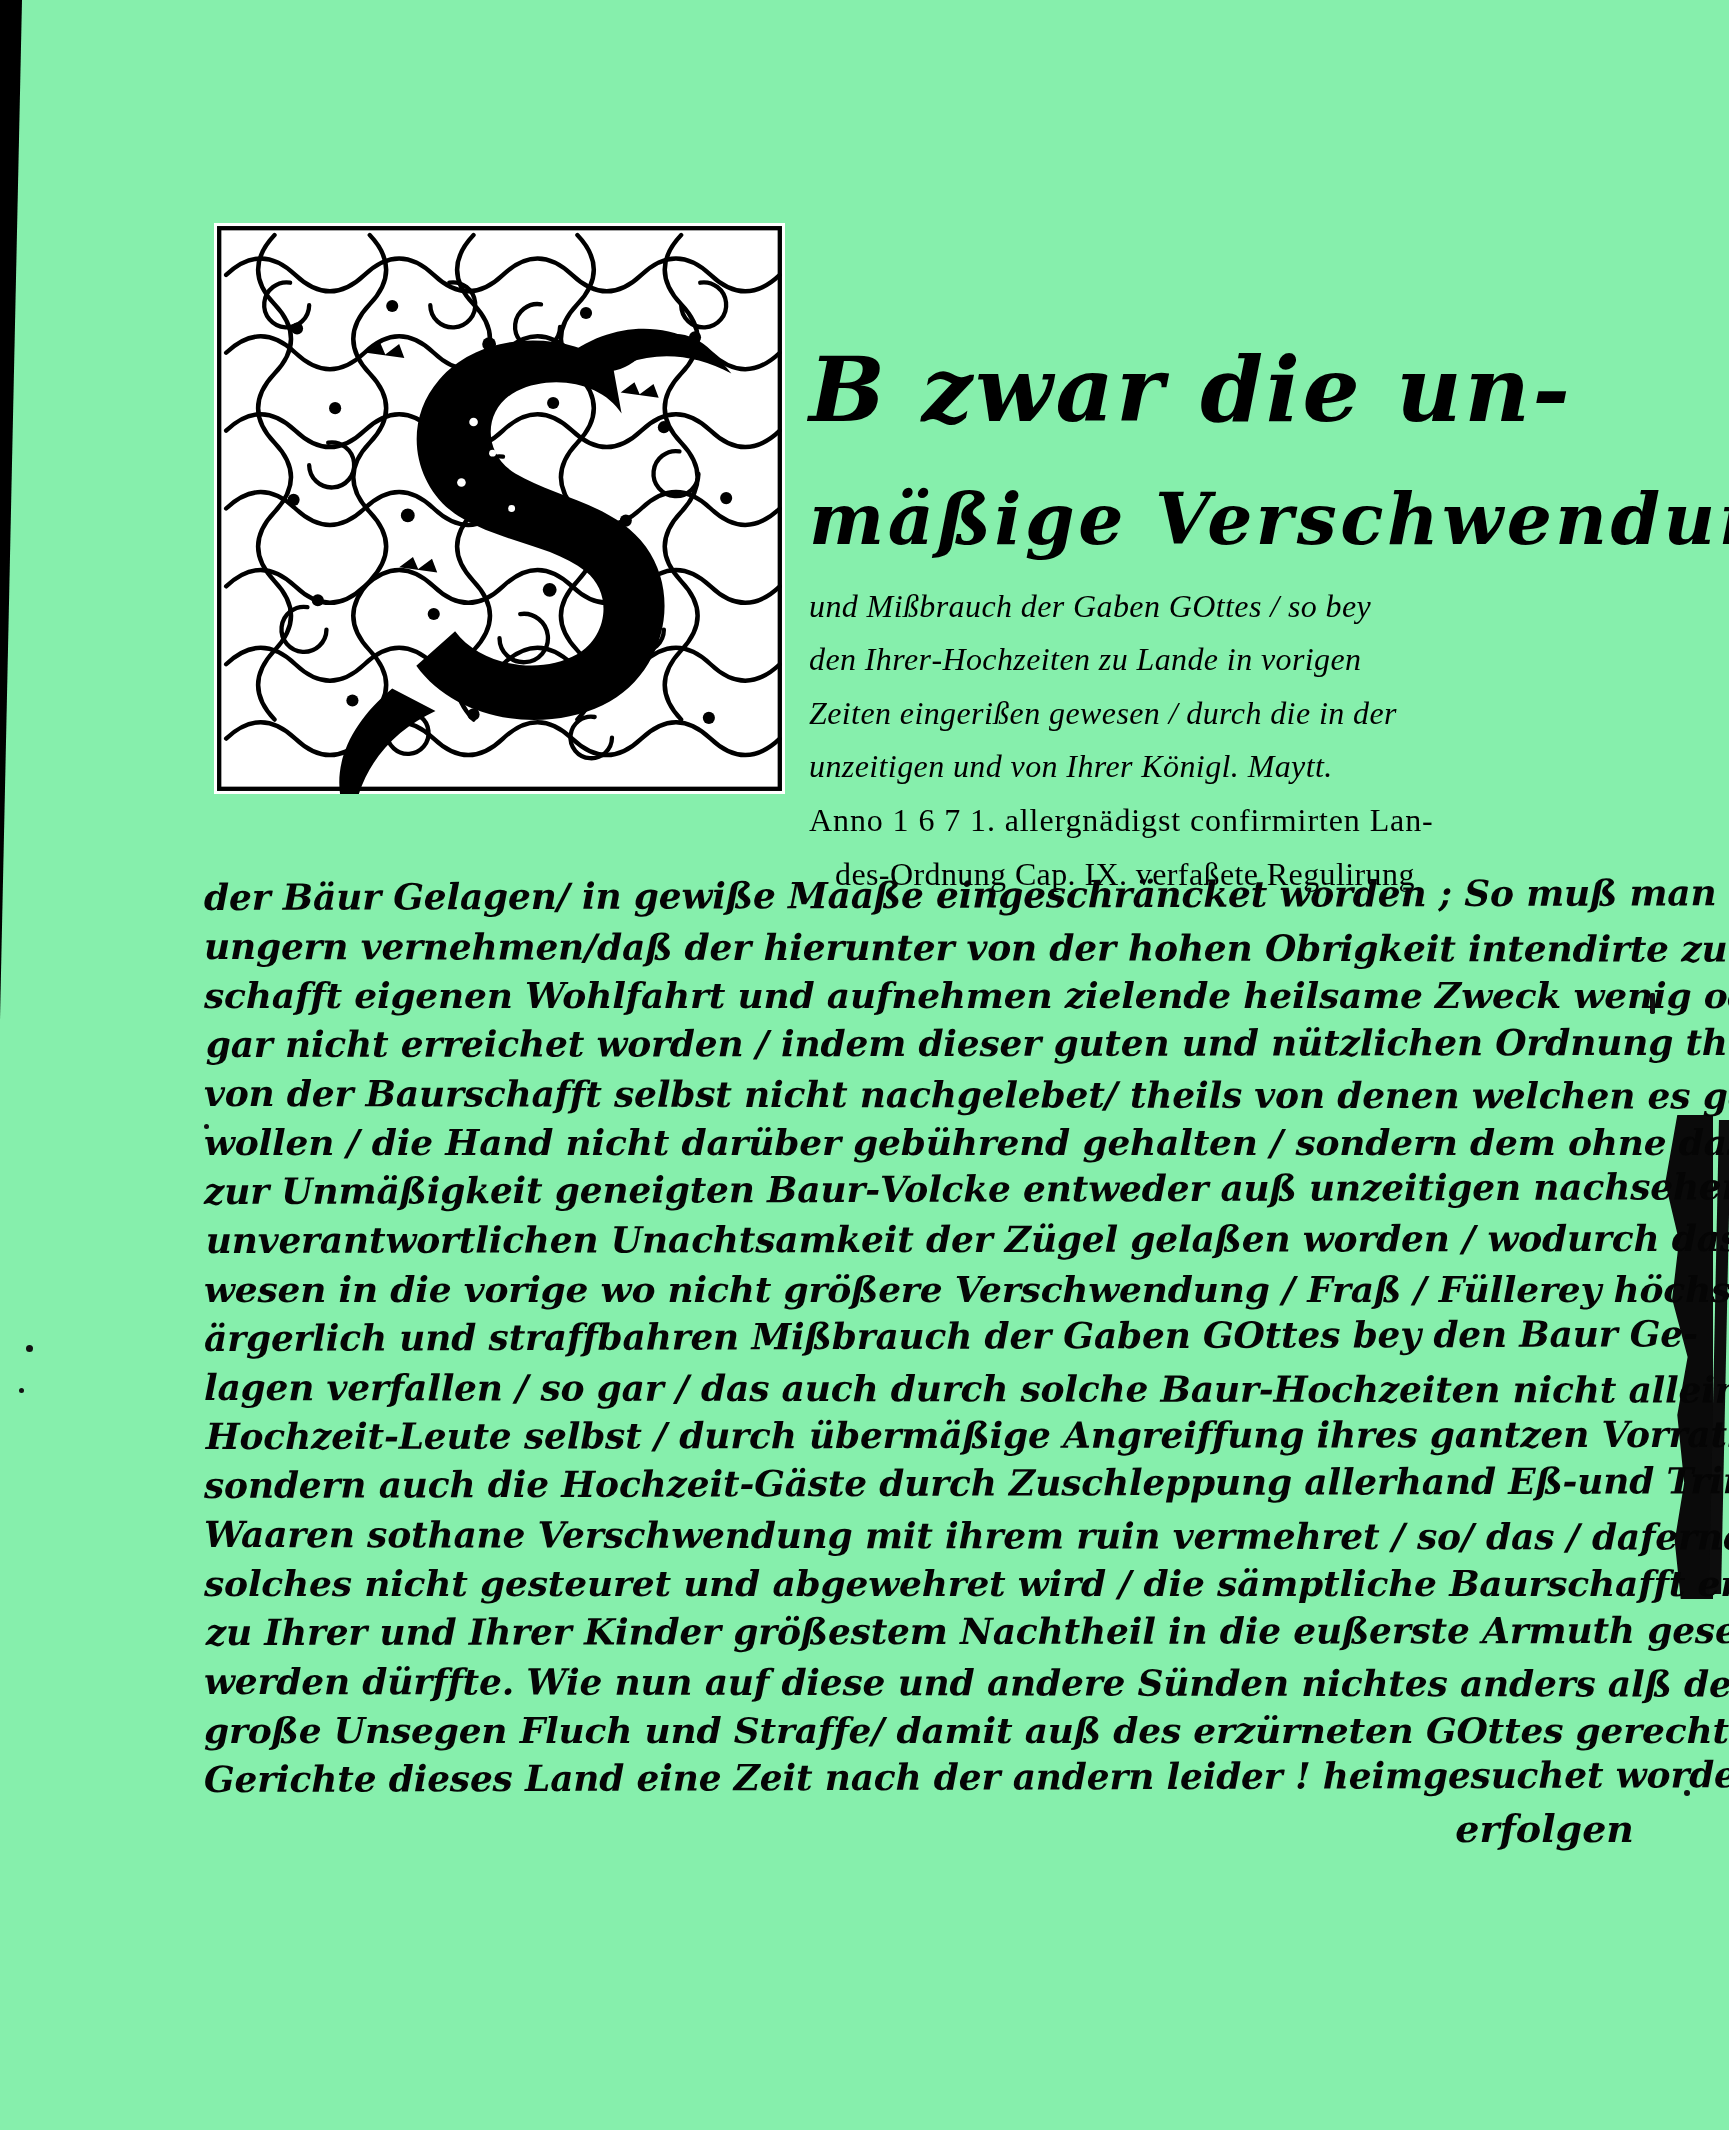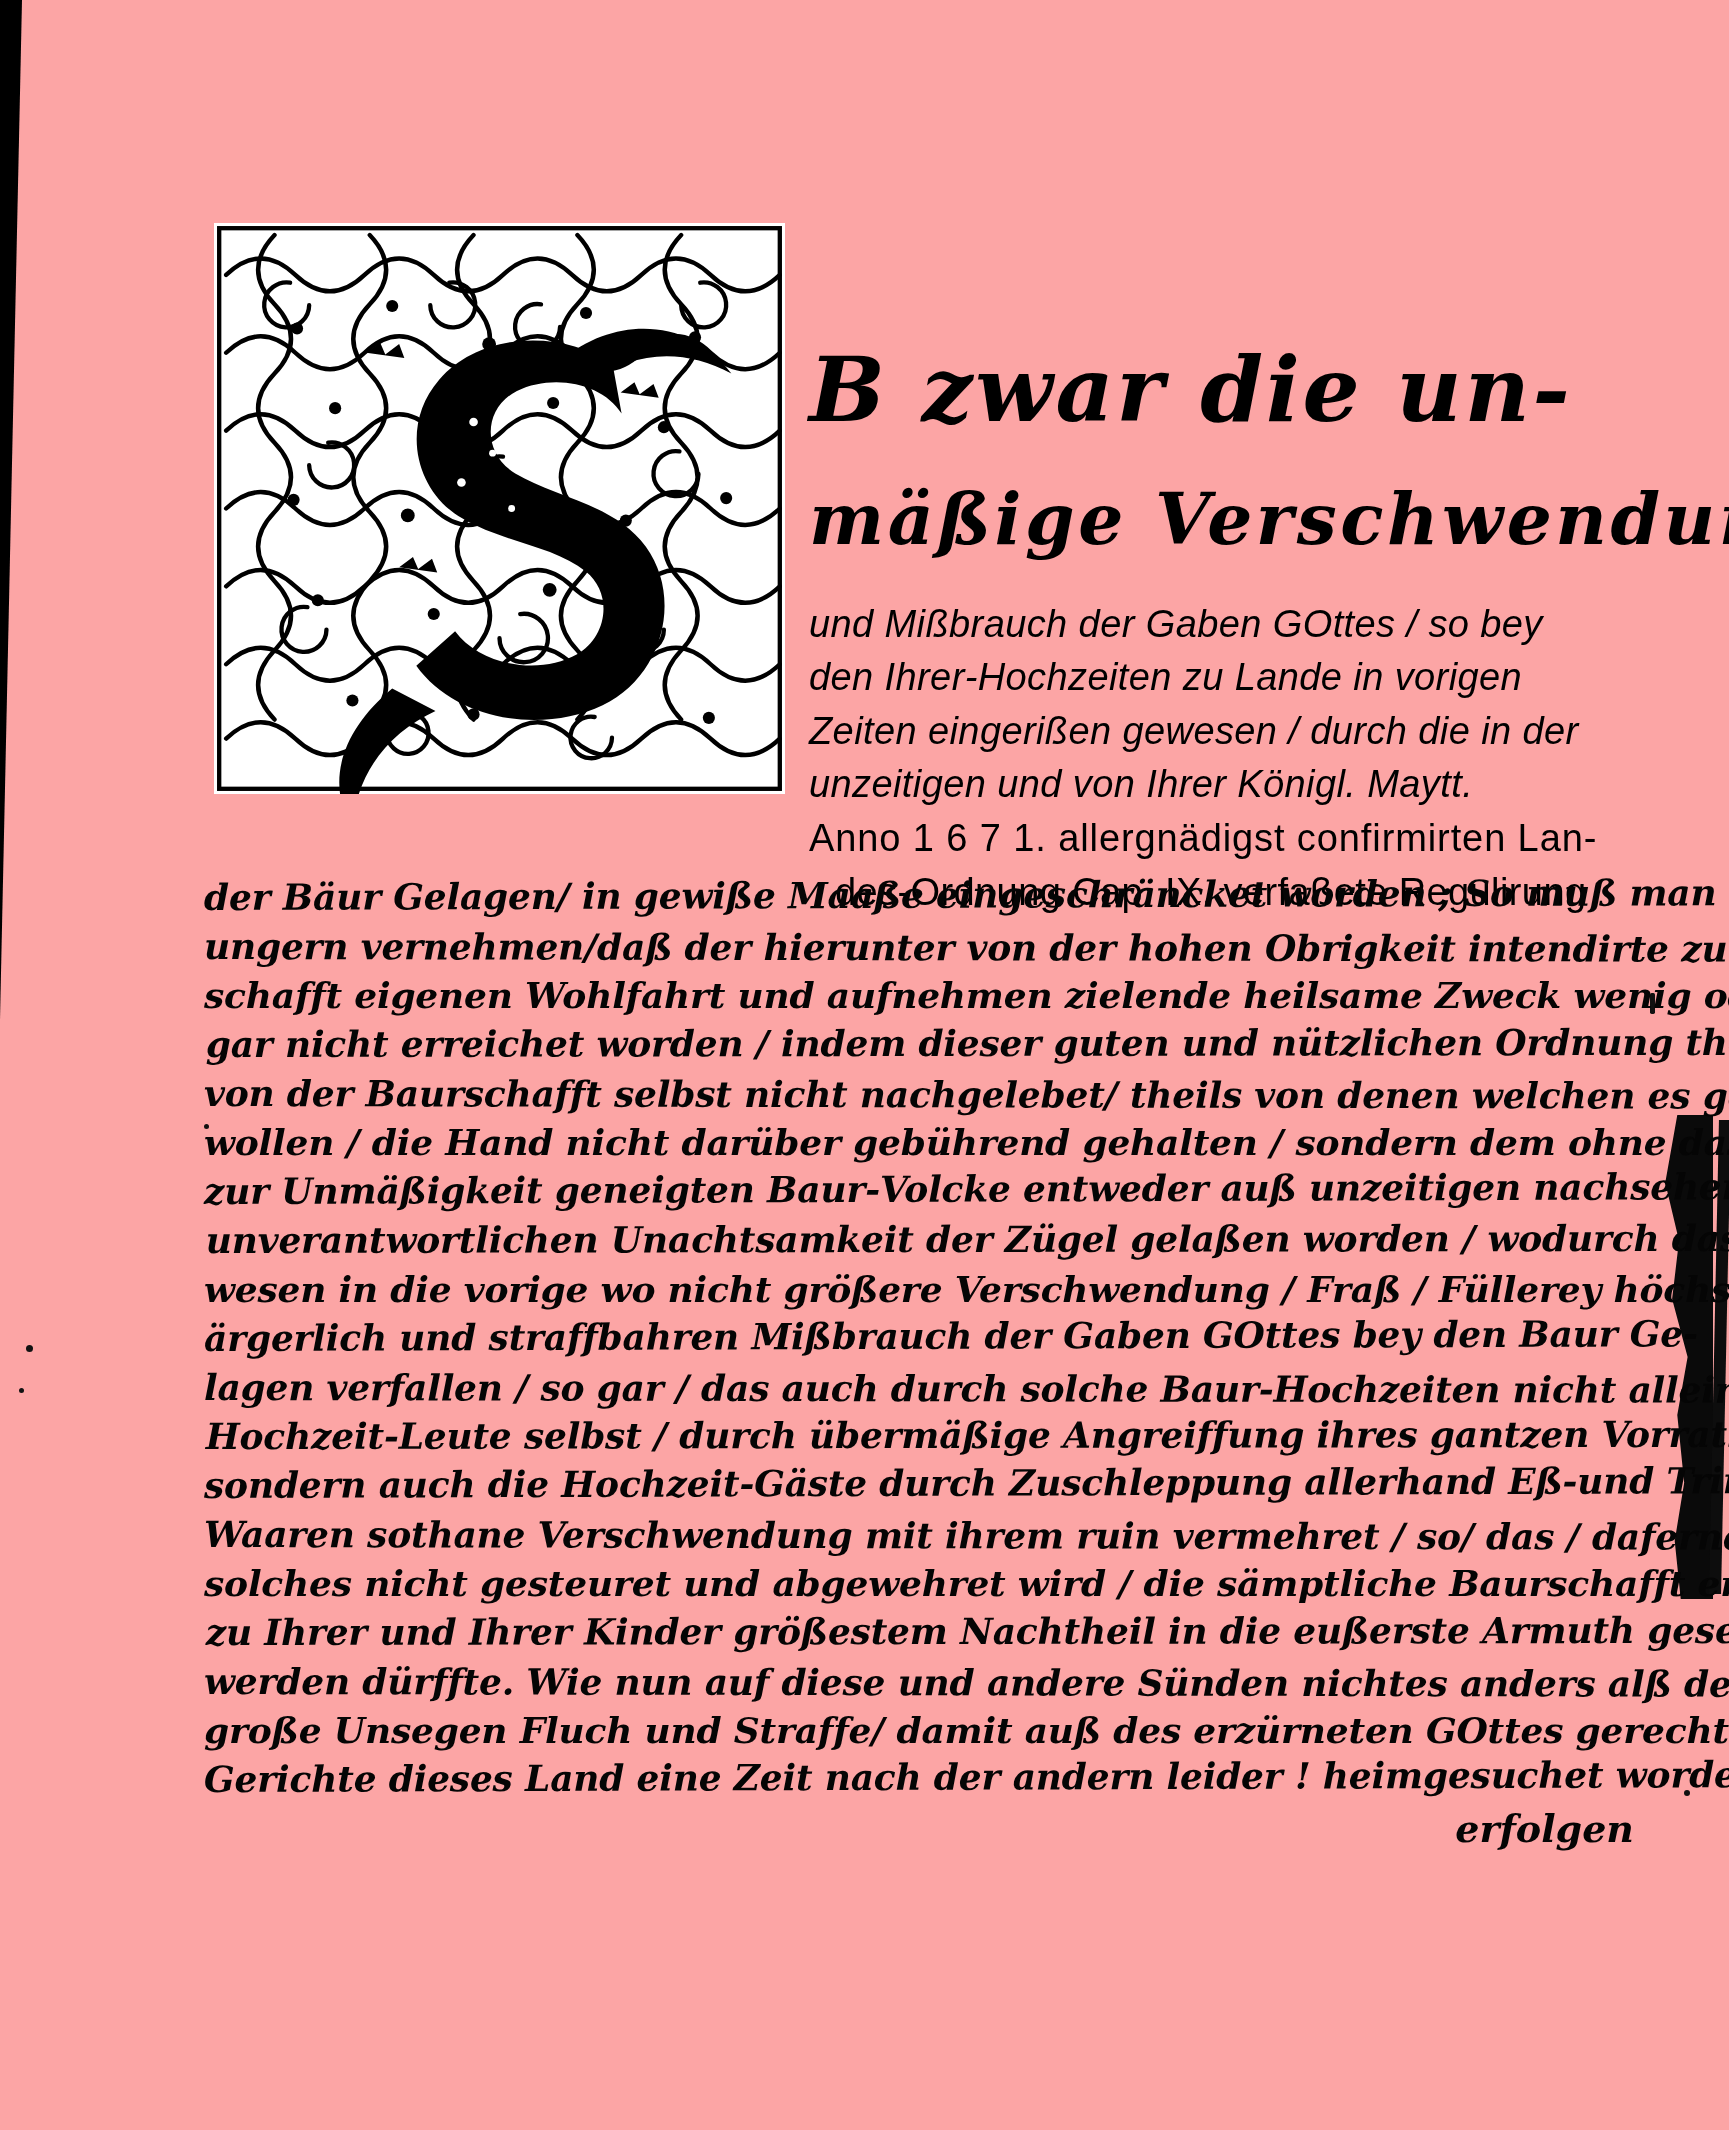--- a/index.html
+++ b/index.html
@@ -5,21 +5,21 @@
 <style>
   html, body {
     margin: 0;
     padding: 0;
     background: #ffffff;
   }
   #page {
     position: relative;
     width: 1729px;
     height: 2131px;
-    background: #fca5a5;
+    background: #86efac;
     overflow: hidden;
     font-family: "DejaVu Serif", serif;
     color: #000000;
   }
 
   
   .edge-wedge-left {
     position: absolute;
     left: 0;
     top: 0;
@@ -105,27 +105,26 @@
   }
   .head-2 {
     left: 605px;
     top: 268px;
     font-size: 71px;
     letter-spacing: 3.5px;
   }
   .head-sub {
     position: absolute;
     left: 605px;
-    font-size: 38px;
-    font-family: Liberation Sans, sans-serif;
+    font-size: 32px;
+    font-family: Liberation Serif, serif;
     font-style: italic;
     white-space: nowrap;
     line-height: 1;
     letter-spacing: 0.4px;
-    margin-top: 15px;
   }
   .hs1 { top: 374px; }
   .hs2 { top: 427px; }
   .hs3 { top: 481px; }
   .hs4 { top: 534px; }
   .hs5 { top: 588px; font-style: normal; letter-spacing: 0.9px; }
   .hs6 { top: 642px; font-style: normal; left: 631px; letter-spacing: 0.4px; }
 
   
   .body-col {

